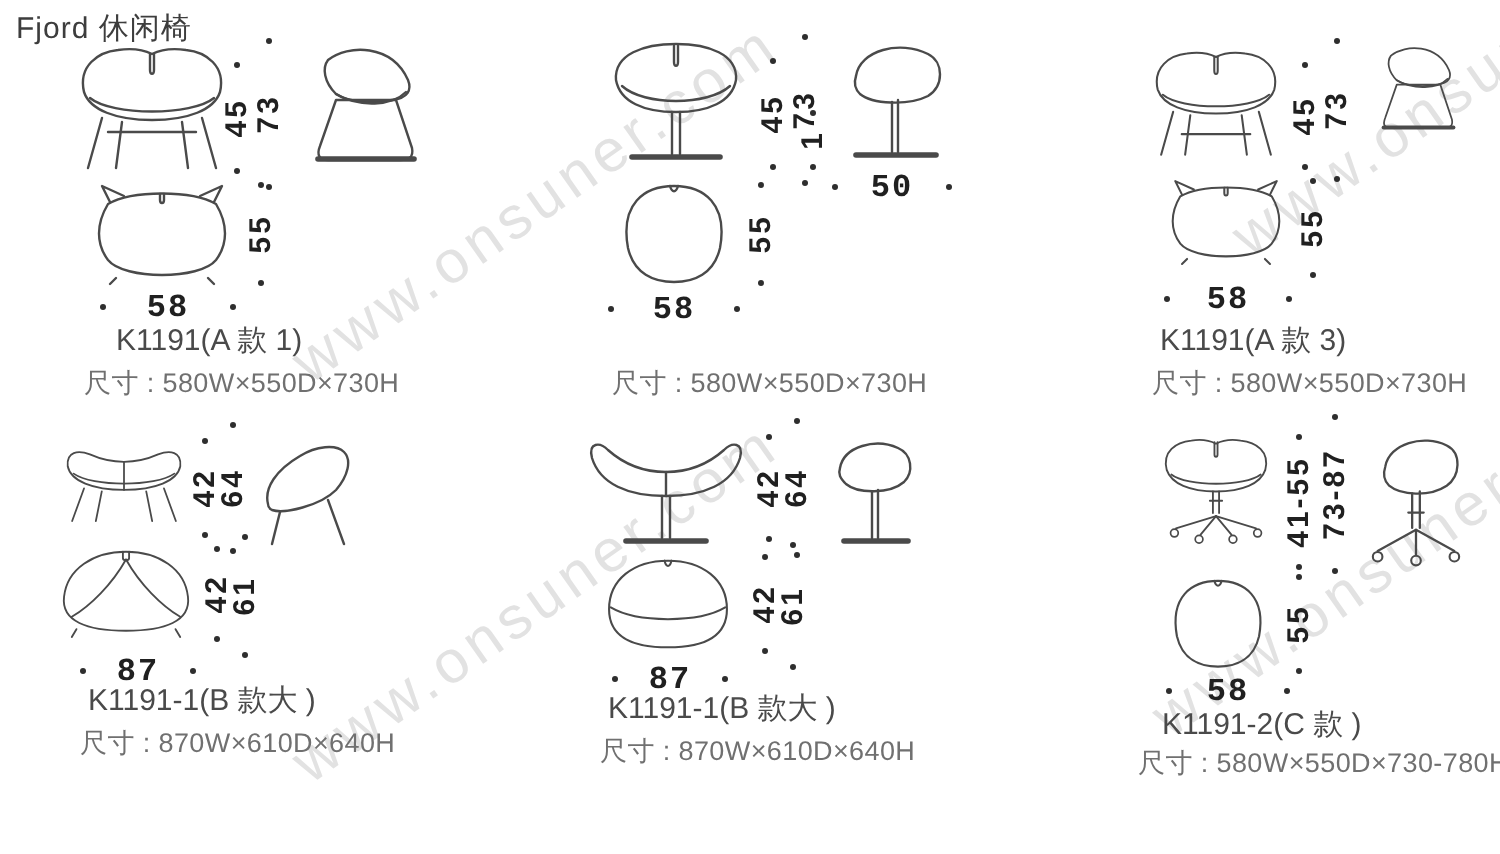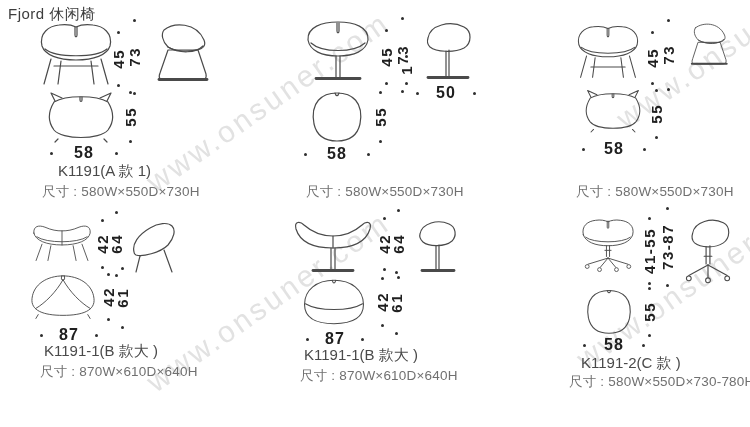--- a/index.html
+++ b/index.html
@@ -18,21 +18,21 @@
   .panel{position:absolute;width:222px;height:200px;}
   .panel svg{position:absolute;overflow:visible;}
   .panel svg path{fill:none;stroke:var(--line,#4a4a4a);stroke-width:1.2;stroke-linecap:round;stroke-linejoin:round;}
   .panel svg path.thick{stroke-width:2.8;}
   .panel svg circle{fill:none;stroke:var(--line,#4a4a4a);stroke-width:1.1;}
   .vdim{position:absolute;width:16px;display:flex;align-items:center;justify-content:center;}
   .vdim::before,.vdim::after{content:"";position:absolute;left:50%;margin-left:-1.5px;width:3px;height:3px;border-radius:50%;background:#2e2e2e;}
   .vdim::before{top:-5px;}
   .vdim::after{bottom:-5px;}
   .vdim span{writing-mode:vertical-rl;transform:rotate(180deg);font-size:15px;font-weight:700;line-height:1;color:var(--dim,#202020);letter-spacing:1.5px;white-space:nowrap;}
-  .hdim{position:absolute;height:18px;display:flex;align-items:center;justify-content:center;}
+  .hdim{position:absolute;height:18px;display:flex;align-items:flex-end;justify-content:center;font-family:Liberation Mono, monospace;}
   .hdim::before,.hdim::after{content:"";position:absolute;top:50%;margin-top:-1.5px;width:3px;height:3px;border-radius:50%;background:#2e2e2e;}
   .hdim::before{left:-8px;}
   .hdim::after{right:-8px;}
   .hdim span{font-size:16px;font-weight:700;line-height:1;color:var(--dim,#202020);letter-spacing:1px;}
   .ptitle{position:absolute;font-size:15px;line-height:1.2;color:var(--title,#4a4a4a);white-space:nowrap;}
   .psize{position:absolute;font-size:13.5px;line-height:1.2;color:var(--size,#707070);white-space:nowrap;letter-spacing:0.2px;}
 </style>
 </head>
 <body style="--line: #4a4a4a; --dim: #202020; --title: #4a4a4a; --size: #707070; --wm: #e2e2e2;">
 
@@ -154,20 +154,21 @@
     <path d="M38,7 L38,10 C38,12 40,12 40,10 L40,7"></path>
     <path d="M16,49 L13,52"></path>
       <path d="M62,49 L65,52"></path>
   </svg>
   <div class="vdim" style="left:98px;top:80px;height:40px;">
       <span>55</span>
     </div>
   <div class="hdim" style="left:40px;top:126px;width:48px;">
       <span>58</span>
     </div>
+  <div class="ptitle" style="left:30px;top:148px;width:170px;">K1191(A 款 3)</div>
   <div class="psize" style="left:26px;top:170px;">尺寸 : 580W×550D×730H</div>
 </div>
 
 <div class="panel" style="left:28px;top:208px;">
   <svg style="left:2px;top:14px;" width="64" height="40" viewBox="0 0 86 54">
     <path d="M5,15 C4,5 12,4 20,7 C29,11 36,12 43,12 C50,12 57,11 66,7 C74,4 82,5 81,15 C79,25 64,31 43,31 C22,31 7,25 5,15 Z"></path>
     <path d="M43,12 L43,31"></path>
     <path d="M9,20 C22,29 64,29 77,20"></path>
     <path d="M16,30 L8,52"></path>
       <path d="M28,32 L24,52"></path>

